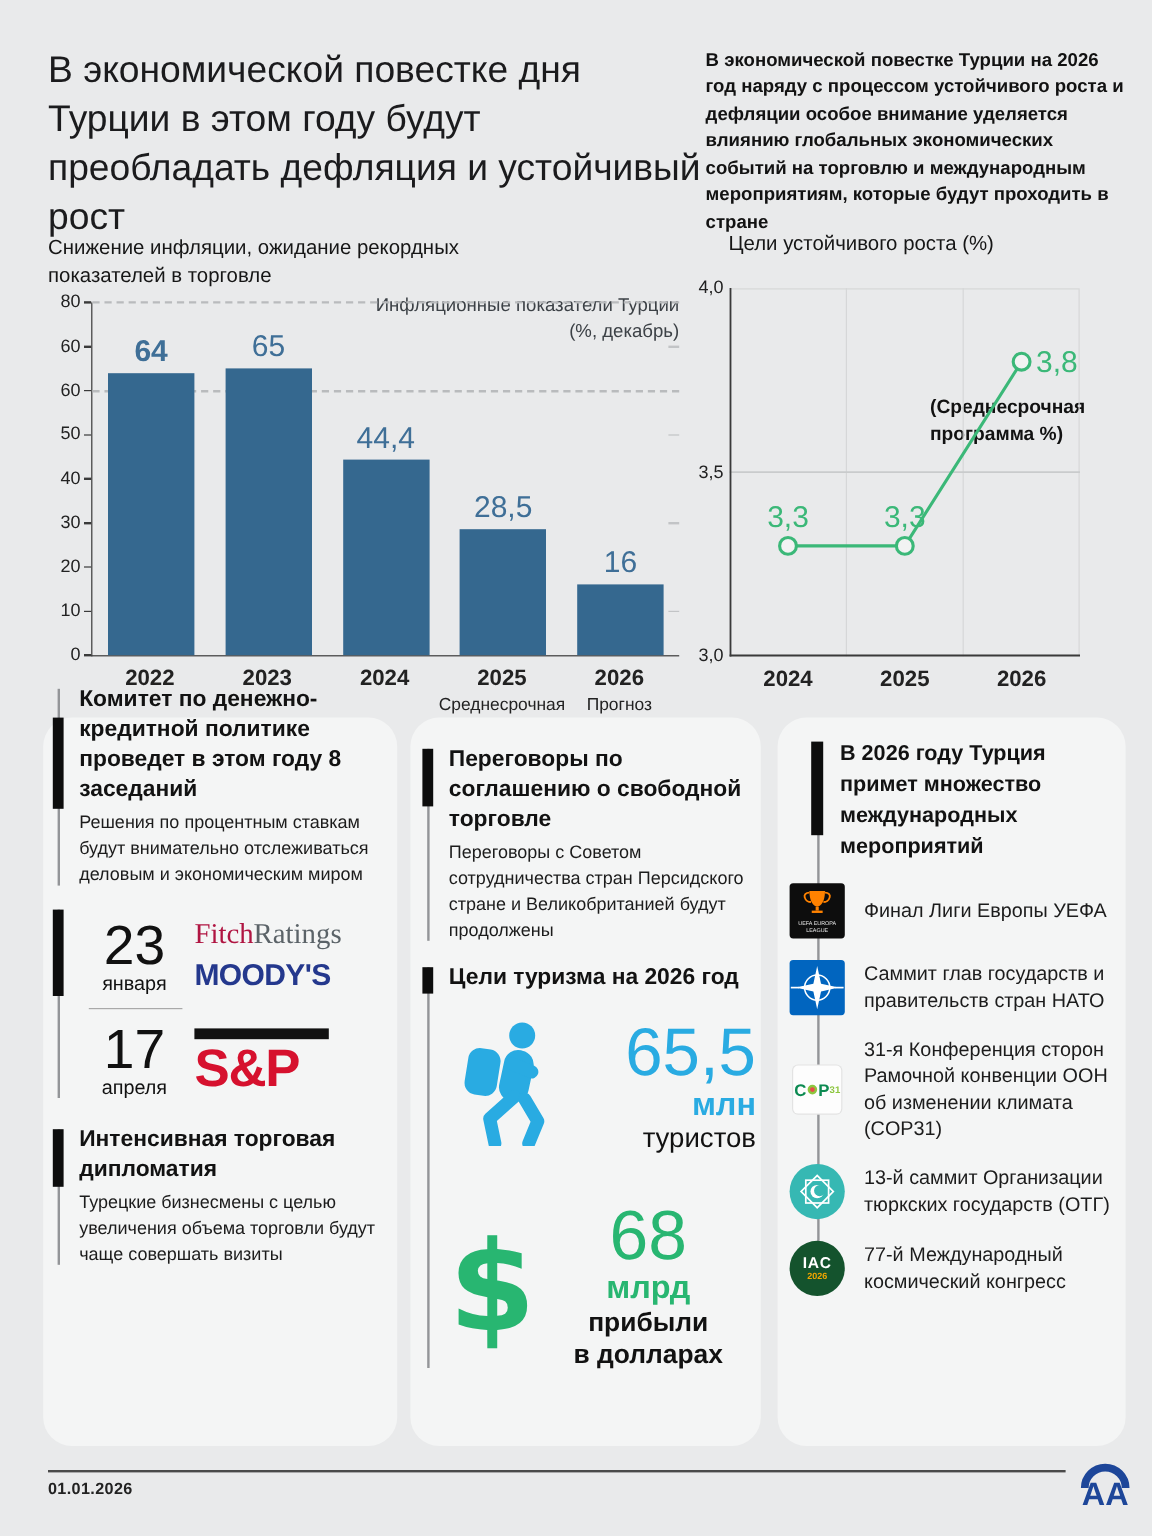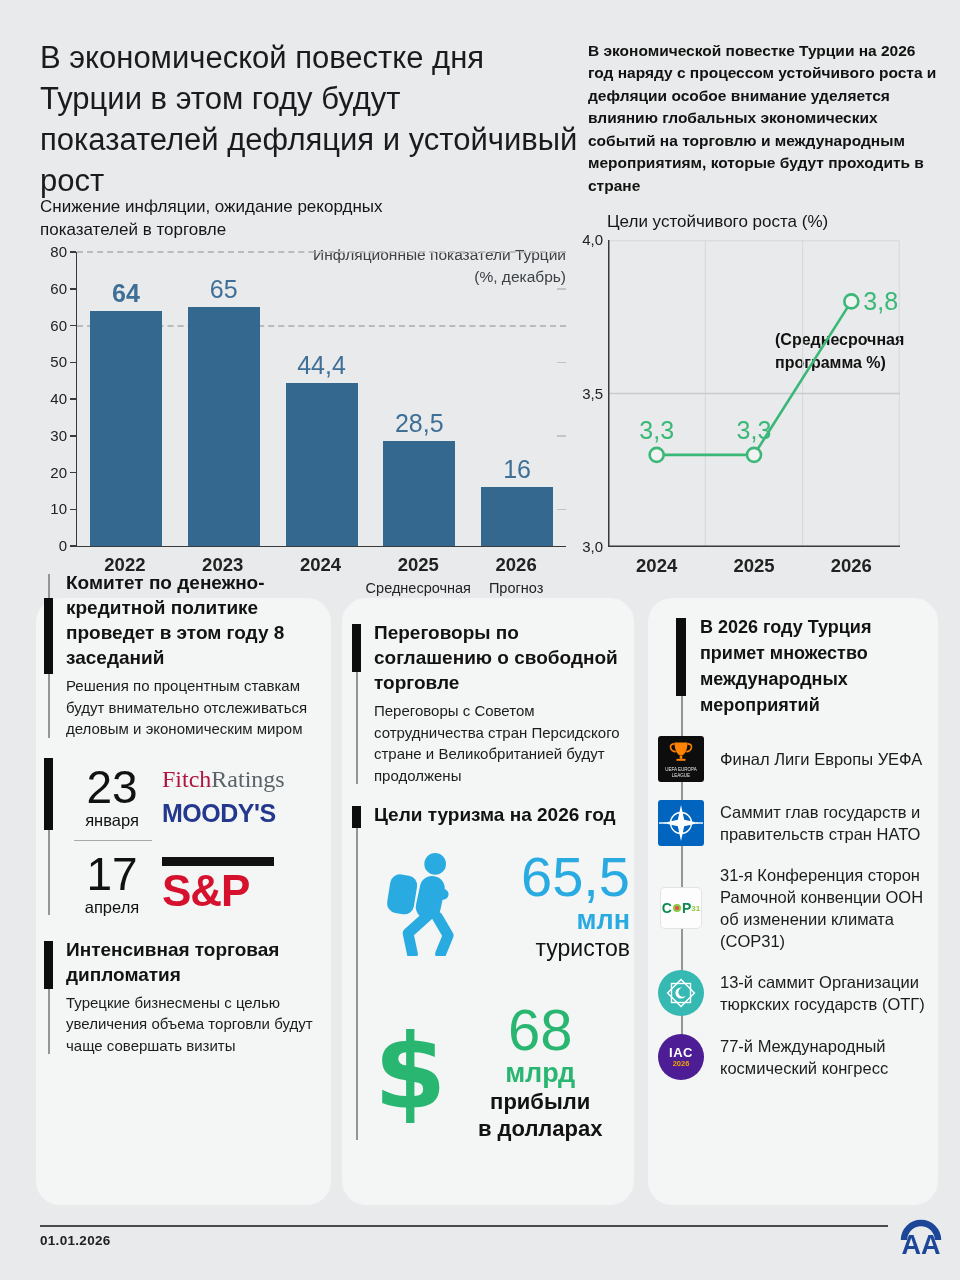--- a/index.html
+++ b/index.html
@@ -7,21 +7,21 @@
         font-family:"Liberation Sans",sans-serif;color:#161616;overflow:hidden;}
 
   
   .title{position:absolute;left:40px;top:38px;width:545px;font-size:31px;line-height:1.32;
          font-weight:500;color:#1b1b1d;}
   .intro{position:absolute;left:588px;top:40px;width:350px;font-size:15.5px;line-height:1.45;
          font-weight:700;color:#121212;}
 
   
   .bar-sub{position:absolute;left:40px;top:196px;width:400px;font-size:17px;line-height:1.35;color:#161616;}
-  .line-title{position:absolute;left:607px;top:212px;font-size:17px;color:#161616;}
+  .line-title{position:absolute;left:607px;top:193px;font-size:17px;color:#161616;}
 
   
   #bc{position:absolute;left:40px;top:240px;width:528px;height:380px;}
   #bc-plot{position:absolute;left:36px;top:12px;width:489px;height:294px;
            border-left:1.5px solid #3a3a3a;border-bottom:1.5px solid #3a3a3a;}
   .bc-ylab{position:absolute;left:0;width:27px;text-align:right;font-size:15px;color:#222;}
   .bc-ytick{position:absolute;width:6px;height:1.5px;background:#3a3a3a;left:30px;}
   .bc-grid{position:absolute;left:0;width:100%;border-top:2px dashed #b9bbbd;}
   .bc-rtick{position:absolute;right:0;width:9px;height:1.5px;background:#c2c4c6;}
   .bc-bar{position:absolute;bottom:0;}
@@ -99,35 +99,35 @@
   .uefa-cap{font-size:4.5px;color:#e9e9e9;text-align:center;line-height:1.2;width:40px;margin-top:1px;}
   .nato{background:#0165bf;border-radius:3px;}
   .cop{width:40px;height:40px;background:#fdfdfd;border-radius:4px;box-shadow:0 0 0 1px #e3e3e3;
        display:flex;align-items:center;justify-content:center;}
   .cop span{font-weight:700;color:#0c8a52;font-size:14px;}
   .cop .cop-dot{width:8px;height:8px;border:2px solid #8dc63f;border-radius:50%;display:inline-block;
                 margin:0 1px;box-sizing:border-box;background:#e84b4b;}
   .cop sup{font-size:8px;color:#8dc63f;font-weight:700;}
   .circ{border-radius:50%;}
   .otg{background:#36b8b3;}
-  .iac{background:#4c1d95;}
+  .iac{background:#14532d;}
   .iac-t{color:#fff;font-weight:700;font-size:13px;line-height:13px;letter-spacing:0.5px;}
   .iac-y{color:#f0a500;font-weight:700;font-size:7.5px;line-height:9px;}
 
   
   .foot-line{position:absolute;left:40px;top:1225px;width:848px;height:1.5px;background:#4a4a4a;}
   .foot-date{position:absolute;left:40px;top:1233px;font-size:13.5px;font-weight:700;color:#222;letter-spacing:0.3px;}
   .aa-logo{position:absolute;left:898px;top:1206px;width:46px;height:56px;}
 </style>
 </head>
 <body>
 
 <div class="page">
 
-  <div class="title">В экономической повестке дня Турции в этом году будут показателей дефляция и устойчивый рост</div>
+  <div class="title">В экономической повестке дня Турции в этом году будут преобладать дефляция и устойчивый рост</div>
   <div class="intro">В экономической повестке Турции на 2026 год наряду с процессом устойчивого роста и дефляции особое внимание уделяется влиянию глобальных экономических событий на торговлю и международным мероприятиям, которые будут проходить в стране</div>
 
   <div class="bar-sub">Снижение инфляции, ожидание рекордных показателей в торговле</div>
   <div id="bc">
     <div class="bc-legend">
       <div>Инфляционные показатели Турции</div>
       <div>(%, декабрь)</div>
     </div>
     <div id="bc-plot">
         <div class="bc-grid" style="top: 72.5px;"></div>

